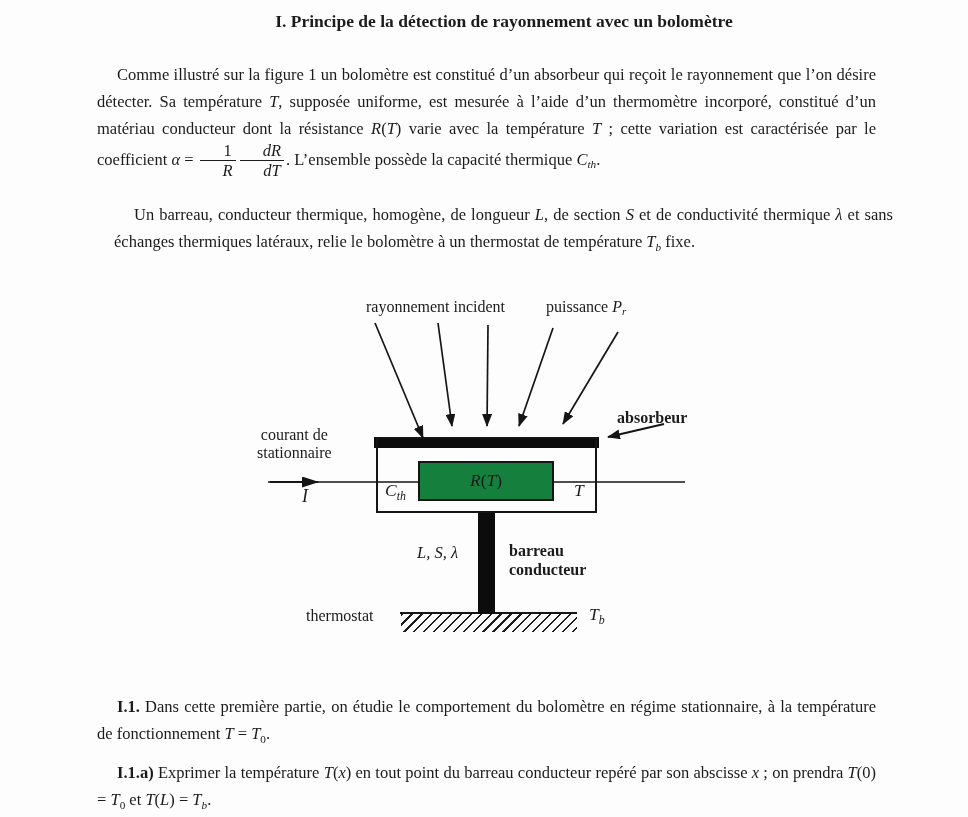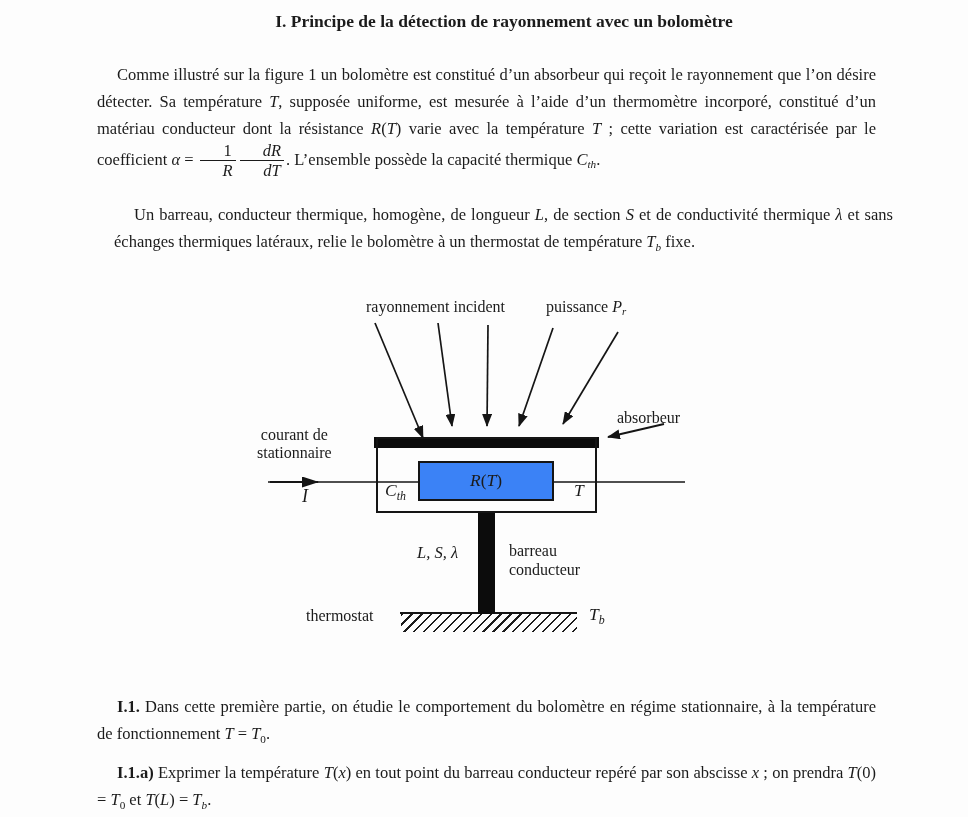--- a/index.html
+++ b/index.html
@@ -24,35 +24,35 @@
   }
   #p1{top:61px;}
   #p2{top:201px;margin-left:17px;}
   #i1{top:693px;}
   #i1a{top:759px;}
   .figure{position:absolute;left:0;top:295px;width:968px;height:378px;font-size:16px;}
   .figure .lbl{position:absolute;white-space:nowrap;line-height:18px;}
   #arrows-svg{position:absolute;left:0;top:0;z-index:1;}
   #lbl-ray{left:366px;top:3px;}
   #lbl-puis{left:546px;top:3px;}
-  #lbl-absorbeur{left:617px;top:114px;}
+  #lbl-absorbeur{left:617px;top:114px;font-weight:bold;}
   #absorber-bar{position:absolute;left:374px;top:142px;width:225px;height:11px;background:#0c0c0c;z-index:2;}
   #bolometer-box{position:absolute;left:376px;top:142px;width:221px;height:76px;border:2px solid #151515;box-sizing:border-box;z-index:2;}
   #resistor-box{
     position:absolute;left:418px;top:166px;width:136px;height:40px;
-    border:2px solid #151515;box-sizing:border-box;background:#3b82f6;z-index:3;
+    border:2px solid #151515;box-sizing:border-box;background:#15803d;z-index:3;
     text-align:center;line-height:35px;font-size:17.5px;
   }
   #lbl-cth{left:385px;top:186px;font-size:17.5px;z-index:4;}
   #lbl-t{left:574px;top:186px;font-size:17.5px;z-index:4;}
   #lbl-i{left:302px;top:192px;font-size:18px;z-index:2;}
   #lbl-courant{left:257px;top:131px;line-height:17.5px;text-align:center;}
   #conductor-bar{position:absolute;left:478px;top:216px;width:17px;height:103px;background:#0c0c0c;z-index:1;}
   #lbl-lsl{left:417px;top:249px;font-size:16.5px;}
-  #lbl-barreau{left:509px;top:246px;line-height:19px;}
+  #lbl-barreau{left:509px;top:246px;line-height:19px;font-weight:bold;}
   #ground-line{position:absolute;left:400px;top:317px;width:177px;height:2px;background:#151515;}
   #ground-hatch{
     position:absolute;left:401px;top:319px;width:176px;height:18px;
     background:repeating-linear-gradient(135deg,#1b1b1b 0,#1b1b1b 1.6px,transparent 1.6px,transparent 7px);
   }
   #lbl-thermostat{left:306px;top:312px;}
   #lbl-tb{left:589px;top:310px;font-size:17.5px;}
   #fig-caption{
     position:absolute;left:0;top:345px;width:968px;text-align:center;
     font-style:italic;font-size:17px;word-spacing:5px;letter-spacing:0.6px;

